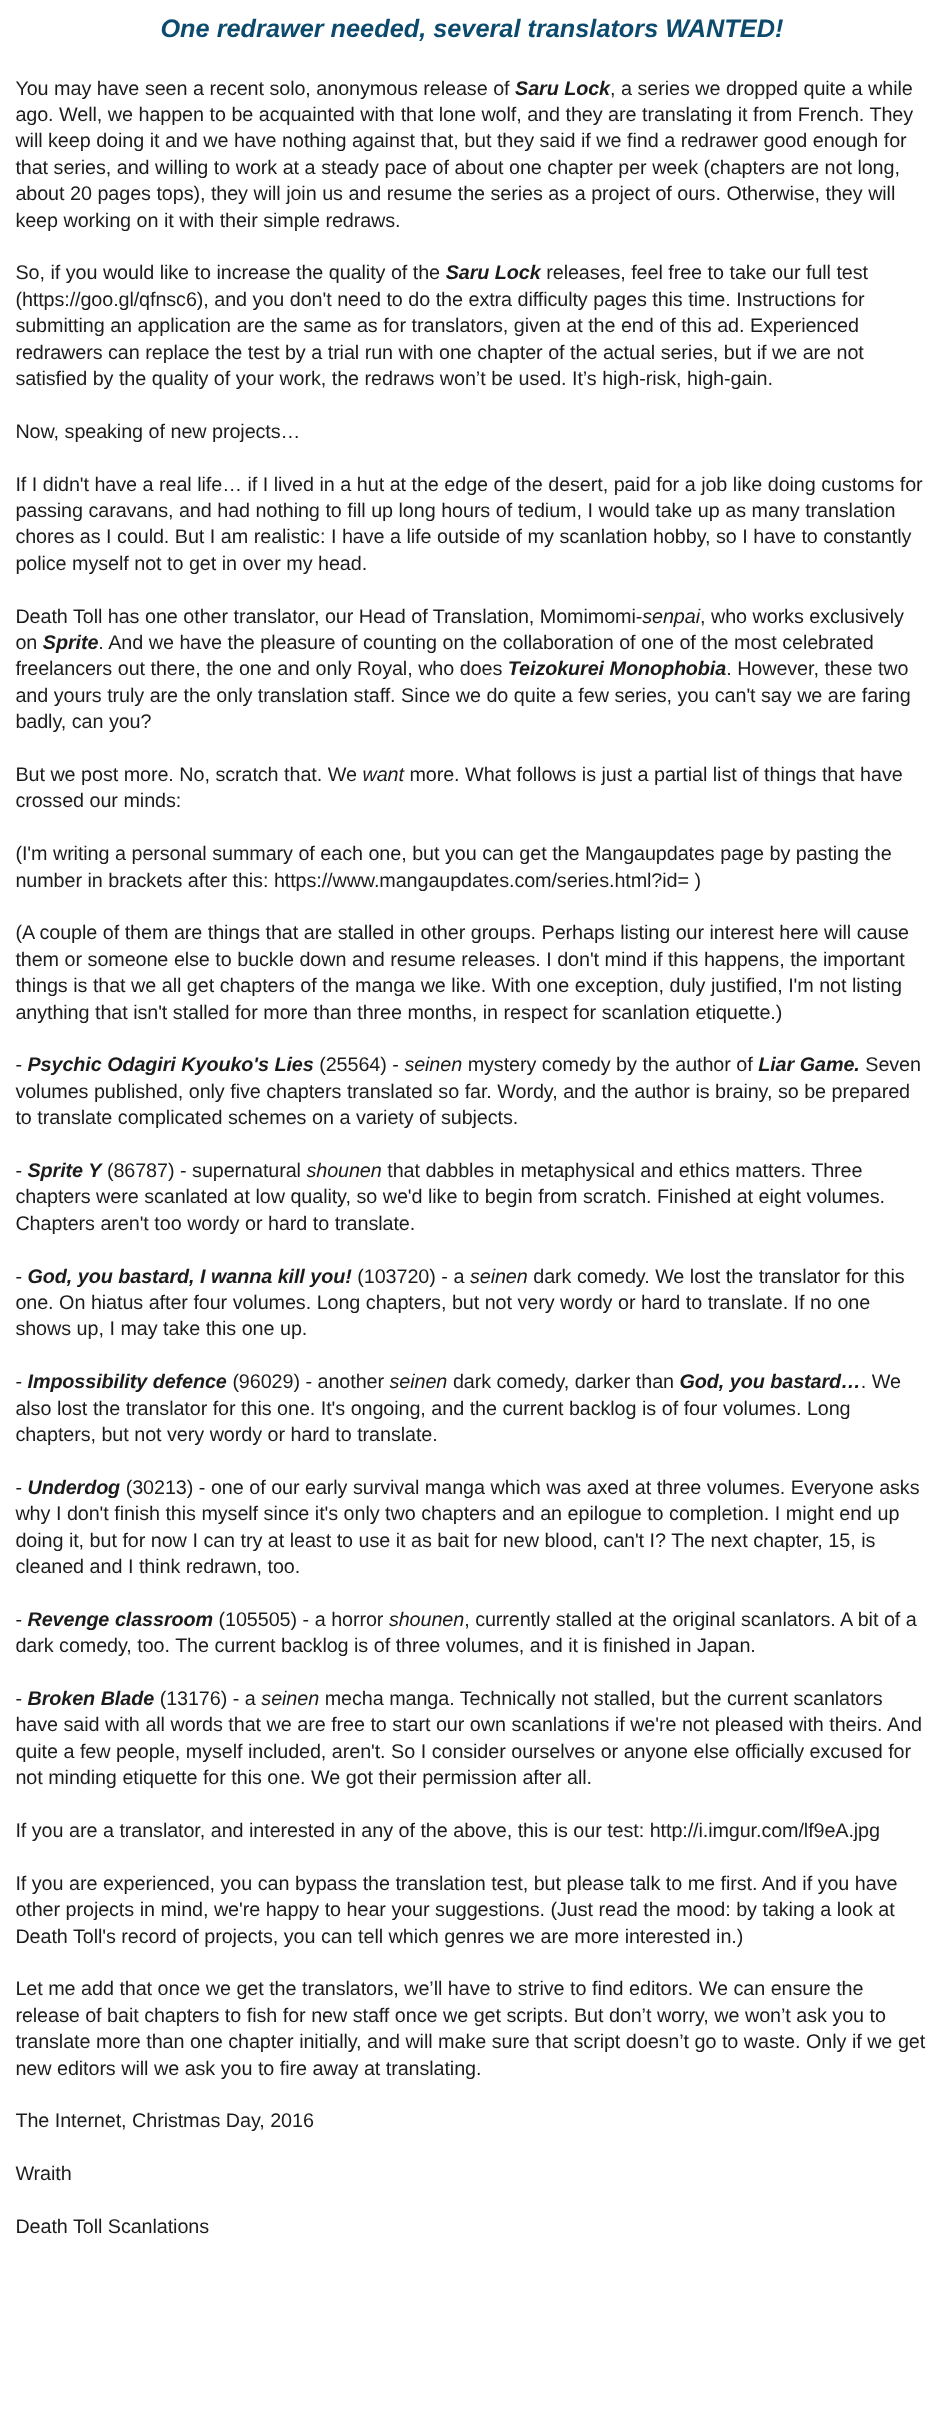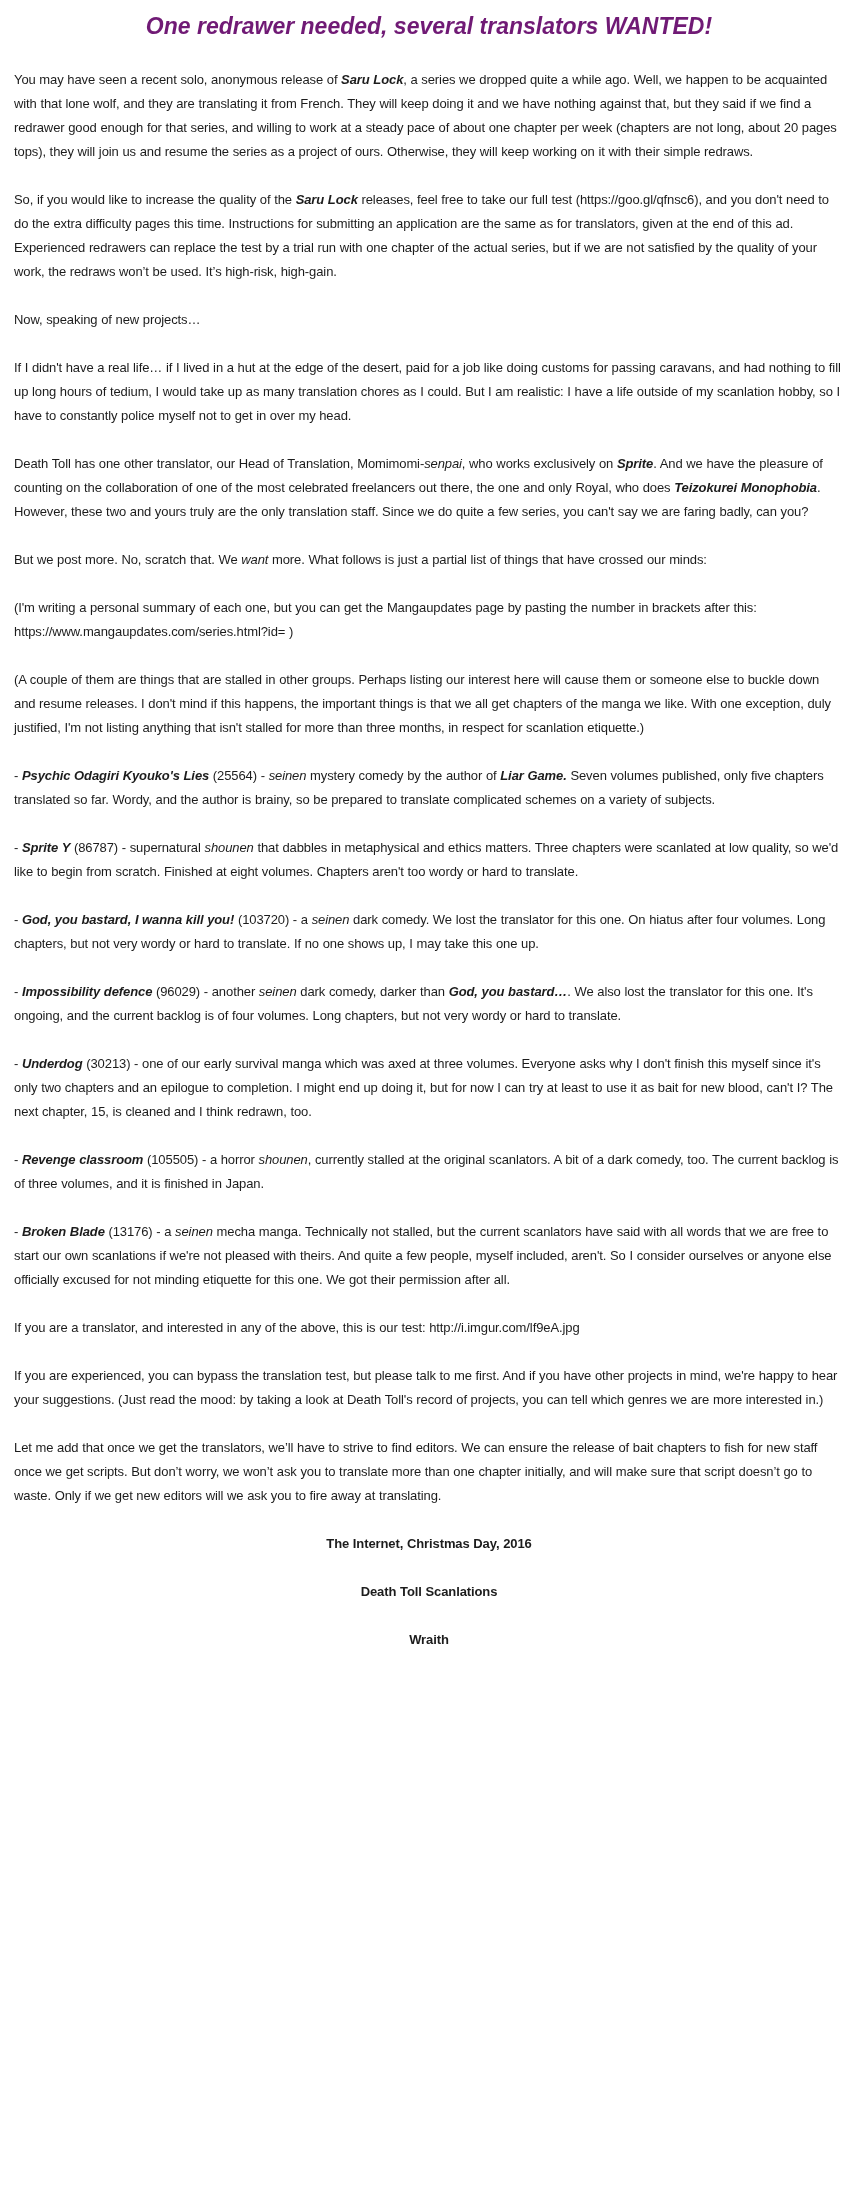--- a/index.html
+++ b/index.html
@@ -16,32 +16,31 @@
   .doc {
     padding: 13px 14px 4px 14px;
   }
   .doc-title {
     margin: 0 0 28px 0;
     font-size: 23px;
     line-height: 27px;
     font-weight: 700;
     font-style: italic;
     text-align: center;
-    color: #701a75;
+    color: #0c4a6e;
   }
   p.para {
     margin: 0 0 24px 0;
-    font-size: 13px;
+    font-size: 18px;
     line-height: 24px;
     letter-spacing: -0.1px;
     word-spacing: 0.2px;
   }
   p.para.sig {
-    text-align: center;
-    font-weight: bold;
+    text-align: left;
   }
   .seg-i  { font-style: italic; }
   .seg-bi { font-weight: 700; font-style: italic; }
 </style>
 </head>
 <body>
 
 <div class="doc">
   <h1 class="doc-title">One redrawer needed, several translators WANTED!</h1>
 
@@ -60,15 +59,15 @@
       <p class="para"><span>- </span><span class="seg-bi">Impossibility defence</span><span> (96029) - another </span><span class="seg-i">seinen</span><span> dark comedy, darker than </span><span class="seg-bi">God, you bastard…</span><span>. We also lost the translator for this one. It's ongoing, and the current backlog is of four volumes. Long chapters, but not very wordy or hard to translate.</span></p>
       <p class="para"><span>- </span><span class="seg-bi">Underdog</span><span> (30213) - one of our early survival manga which was axed at three volumes. Everyone asks why I don't finish this myself since it's only two chapters and an epilogue to completion. I might end up doing it, but for now I can try at least to use it as bait for new blood, can't I? The next chapter, 15, is cleaned and I think redrawn, too.</span></p>
       <p class="para"><span>- </span><span class="seg-bi">Revenge classroom</span><span> (105505) - a horror </span><span class="seg-i">shounen</span><span>, currently stalled at the original scanlators. A bit of a dark comedy, too. The current backlog is of three volumes, and it is finished in Japan.</span></p>
       <p class="para"><span>- </span><span class="seg-bi">Broken Blade</span><span> (13176) - a </span><span class="seg-i">seinen</span><span> mecha manga. Technically not stalled, but the current scanlators have said with all words that we are free to start our own scanlations if we're not pleased with theirs. And quite a few people, myself included, aren't. So I consider ourselves or anyone else officially excused for not minding etiquette for this one. We got their permission after all.</span></p>
       <p class="para"><span>If you are a translator, and interested in any of the above, this is our test: http://i.imgur.com/lf9eA.jpg</span></p>
       <p class="para"><span>If you are experienced, you can bypass the translation test, but please talk to me first. And if you have other projects in mind, we're happy to hear your suggestions. (Just read the mood: by taking a look at Death Toll's record of projects, you can tell which genres we are more interested in.)</span></p>
       <p class="para"><span>Let me add that once we get the translators, we’ll have to strive to find editors. We can ensure the release of bait chapters to fish for new staff once we get scripts. But don’t worry, we won’t ask you to translate more than one chapter initially, and will make sure that script doesn’t go to waste. Only if we get new editors will we ask you to fire away at translating.</span></p>
     </div>
 
   <p class="para sig">The Internet, Christmas Day, 2016</p>
+  <p class="para sig">Wraith</p>
   <p class="para sig">Death Toll Scanlations</p>
-  <p class="para sig">Wraith</p>
 </div>
 
 </body></html>

